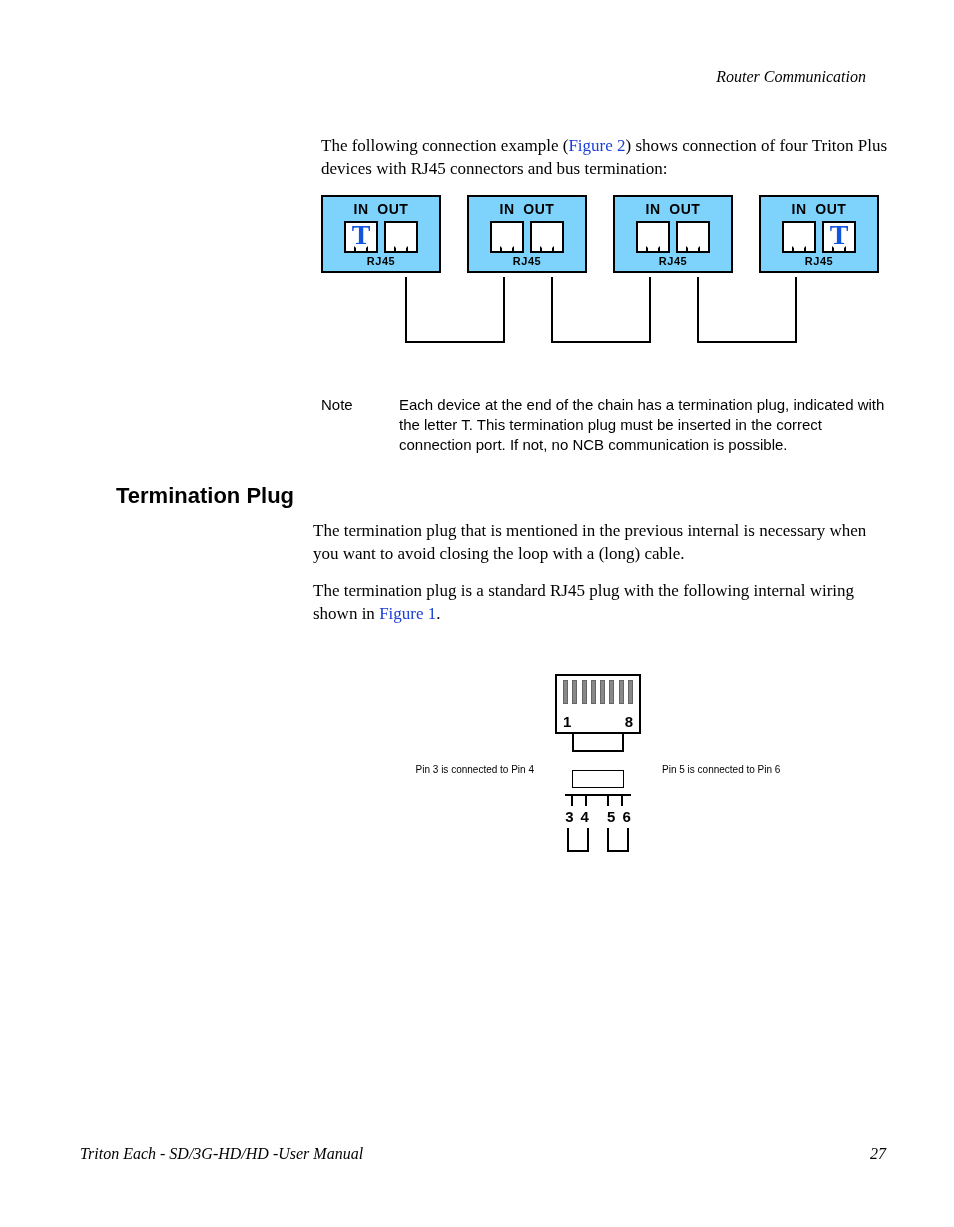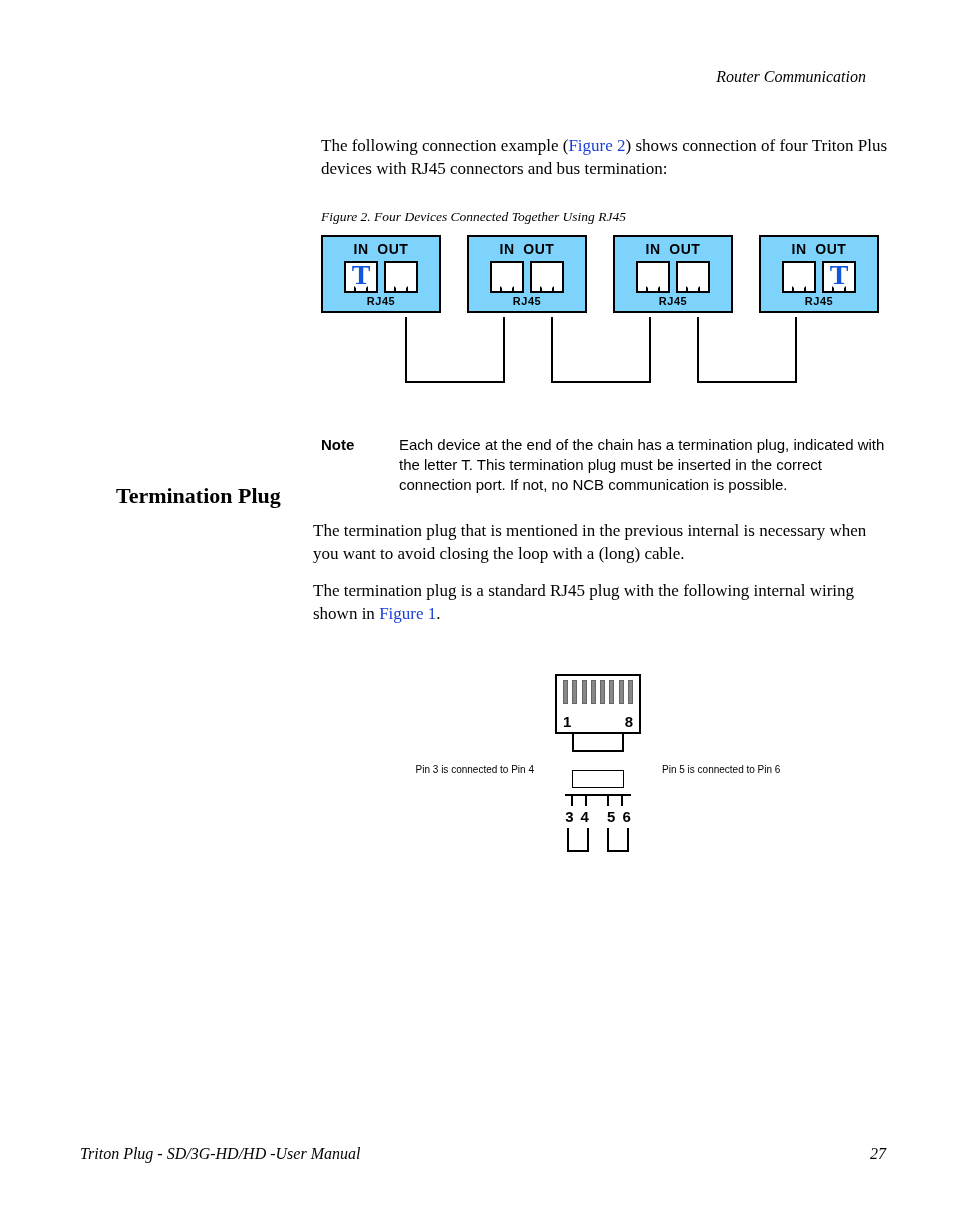--- a/index.html
+++ b/index.html
@@ -21,24 +21,24 @@
   .dev .rjlabel { position: absolute; bottom: 4px; left: 0; width: 100%; text-align: center; font-family: Arial, sans-serif; font-weight: 900; font-size: 11px; letter-spacing: .5px; }
   .ports { position: absolute; top: 24px; left: 0; width: 100%; height: 40px; display: flex; justify-content: center; gap: 6px; }
   .port { width: 34px; height: 32px; border: 2px solid #000; position: relative; background: #fff; }
   .port .notch { position: absolute; bottom: -2px; left: 50%; transform: translateX(-50%); width: 14px; height: 7px; border: 2px solid #000; border-top: 2px solid #fff; background: #fff; }
   .port .t { position: absolute; font-family: Georgia, serif; font-weight: 900; color: #1155dd; font-size: 28px; left: 50%; top: 46%; transform: translate(-50%, -54%); }
   
   .vwire { position: absolute; width: 2px; background: #000; top: 82px; height: 66px; }
   .hwire { position: absolute; height: 2px; background: #000; top: 146px; }
   
   .note-block { display: flex; gap: 34px; margin-top: 40px; font-family: Arial, Helvetica, sans-serif; font-size: 15px; line-height: 1.35; }
-  .note-label { font-weight: 700; min-width: 44px; }
+  .note-label { font-weight: 400; min-width: 44px; }
   .note-text { flex: 1; }
   
-  .section-h { position: absolute; left: 116px; top: 483px; font-family: Liberation Serif, serif; font-weight: 700; font-size: 22px; }
+  .section-h { position: absolute; left: 116px; top: 483px; font-family: Liberation Sans, sans-serif; font-weight: 700; font-size: 22px; }
   .sec-body { position: absolute; left: 313px; top: 520px; width: 570px; }
   
   .fig3wrap { position: absolute; left: 313px; top: 666px; width: 570px; }
   .fig3row { display: flex; align-items: center; justify-content: center; gap: 18px; margin-top: 8px; }
   .sidecap { font-family: Arial, Helvetica, sans-serif; font-size: 10px; white-space: nowrap; }
   .fig3 { width: 92px; }
   .plugtop { width: 86px; height: 60px; border: 2px solid #000; margin: 0 auto; position: relative; background: #fff; }
   .pins { position: absolute; top: 4px; left: 6px; right: 6px; height: 26px; display: flex; justify-content: space-between; }
   .pin { width: 5px; height: 24px; background: #888; border: 1px solid #666; }
   .pinnums { position: absolute; bottom: 2px; left: 6px; right: 6px; display: flex; justify-content: space-between; font-family: Arial, sans-serif; font-weight: 900; font-size: 15px; }
@@ -61,21 +61,20 @@
 
 <div class="page">
 
   <div class="header">Router Communication</div>
 
   <div class="body-col">
     <p class="para">
       <span>The following connection example (</span><span class="link">Figure 2</span><span>) shows connection of four Triton Plus devices with RJ45 connectors and bus termination:</span>
     </p>
 
-    <div class="fig-caption">Figure 2.  Four Devices Connected Together Using RJ45</div>
 
     <div class="fig2">
 
       <div class="dev dev1">
         <div class="labels"><span>IN</span>&nbsp;&nbsp;<span>OUT</span></div>
         <div class="ports">
           <div class="port">
               <span class="t">T</span>
               <div class="notch"></div>
             </div>
@@ -191,15 +190,15 @@
           <div class="ubox">
             <div class="u"></div>
             <div class="u"></div>
           </div>
         </div>
       </div>
       <div class="sidecap">Pin 5 is connected to Pin 6</div>
     </div>
   </div>
 
-  <div class="footer-left">Triton Plug - SD/3G-HD/HD -User Manual</div>
+  <div class="footer-left">Triton Each - SD/3G-HD/HD -User Manual</div>
   <div class="footer-right">27</div>
 </div>
 
 </body></html>

